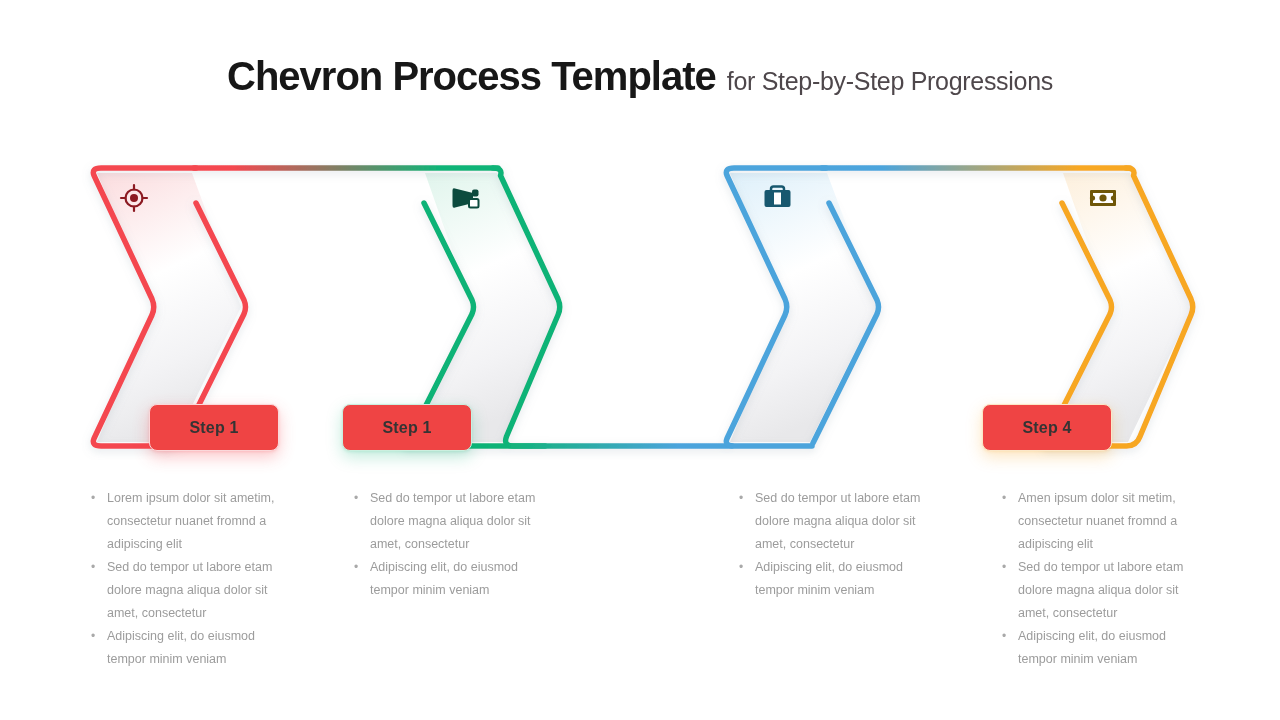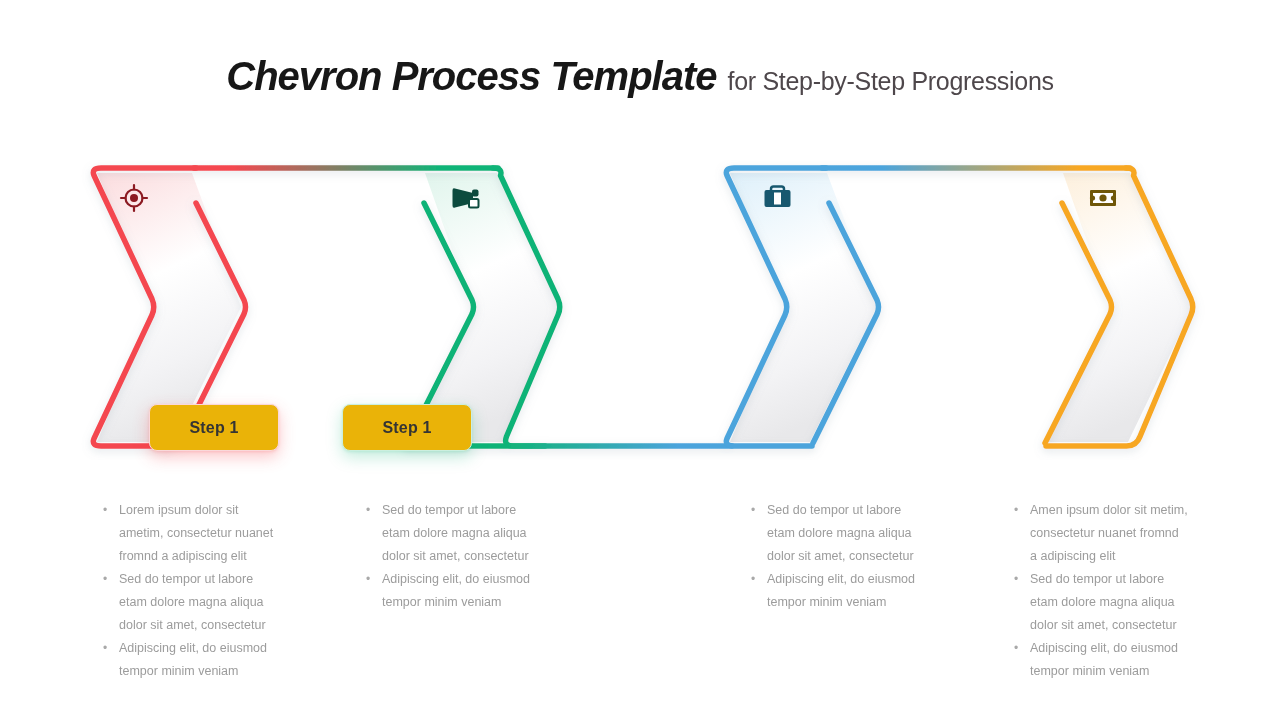--- a/index.html
+++ b/index.html
@@ -1,35 +1,35 @@
 <!DOCTYPE html>
 <html><head>
 <meta charset="utf-8">
 <style>
   html,body{margin:0;padding:0;background:#fff;}
   .slide{position:relative;width:1280px;height:720px;background:#ffffff;overflow:hidden;
          font-family:"Liberation Sans", sans-serif;}
   
   .title-row{position:absolute;top:54px;left:0;right:0;text-align:center;white-space:nowrap;}
-  .title{font-size:40px;font-weight:800;color:#171717;letter-spacing:-1px;font-style:italic;}
+  .title{font-size:40px;font-weight:800;color:#171717;letter-spacing:-1px;}
   .subtitle{font-size:25px;font-weight:400;color:#4E474B;margin-left:11px;letter-spacing:-0.3px;}
   
   .diagram{position:absolute;left:0;top:160px;width:1280px;height:300px;}
   
-  .step-label{position:absolute;top:404px;height:47px;width:130px;background:#eab308;border-radius:8px;
+  .step-label{position:absolute;top:404px;height:47px;width:130px;background:#ef4444;border-radius:8px;
       display:flex;align-items:center;justify-content:center;font-weight:700;font-size:16px;
       color:#343434;z-index:5;box-sizing:border-box;letter-spacing:0.2px;}
   .sl1{left:149px;border:1px solid #FAD8DA;box-shadow:0 6px 16px rgba(244,71,79,.30),0 1px 3px rgba(244,71,79,.18);}
   .sl2{left:342px;border:1px solid #CBEFDF;box-shadow:0 6px 16px rgba(16,179,119,.25),0 1px 3px rgba(16,179,119,.15);}
   .sl3{left:789px;border:1px solid #CFE8F7;box-shadow:0 6px 16px rgba(75,164,220,.30),0 1px 3px rgba(75,164,220,.18);}
   .sl4{left:982px;border:1px solid #FBE7C8;box-shadow:0 6px 16px rgba(247,167,35,.28),0 1px 3px rgba(247,167,35,.16);}
   
   .bullets{position:absolute;top:487px;width:200px;}
   .b1{left:90px}.b2{left:353px}.b3{left:738px}.b4{left:1001px}
-  .bullets ul{margin:12px;padding:0;list-style:none;}
+  .bullets ul{margin:0;padding:0;list-style:none;}
   .bullets li{position:relative;padding-left:17px;font-size:12.5px;line-height:23px;color:#9C9C9C;}
   .bullets li::before{content:"\2022";position:absolute;left:1px;top:0;color:#A9A9A9;font-size:12px;}
 </style>
 </head>
 <body>
 
 <div class="slide">
 
   <div class="title-row">
     <span class="title">Chevron Process Template</span><span class="subtitle">for Step-by-Step Progressions</span>
@@ -129,20 +129,21 @@
       <rect x="1090" y="30" width="26" height="16" rx="1" fill="#6F5709"></rect>
       <rect x="1093" y="33" width="20" height="10" fill="#ffffff"></rect>
       <circle cx="1092.5" cy="38" r="2.6" fill="#6F5709"></circle>
       <circle cx="1113.5" cy="38" r="2.6" fill="#6F5709"></circle>
       <circle cx="1103" cy="38" r="3.6" fill="#6F5709"></circle>
     </g>
   </svg>
 
   <div class="step-label sl1">Step 1</div>
   <div class="step-label sl2">Step 1</div>
+  <div class="step-label sl4">Step 4</div>
 
   <div class="bullets b1">
     <ul>
       <li>Lorem ipsum dolor sit ametim, consectetur nuanet fromnd a adipiscing elit</li>
       <li>Sed do tempor ut labore etam dolore magna aliqua dolor sit amet, consectetur</li>
       <li>Adipiscing elit, do eiusmod tempor minim veniam</li>
     </ul>
   </div>
   <div class="bullets b2">
     <ul>

